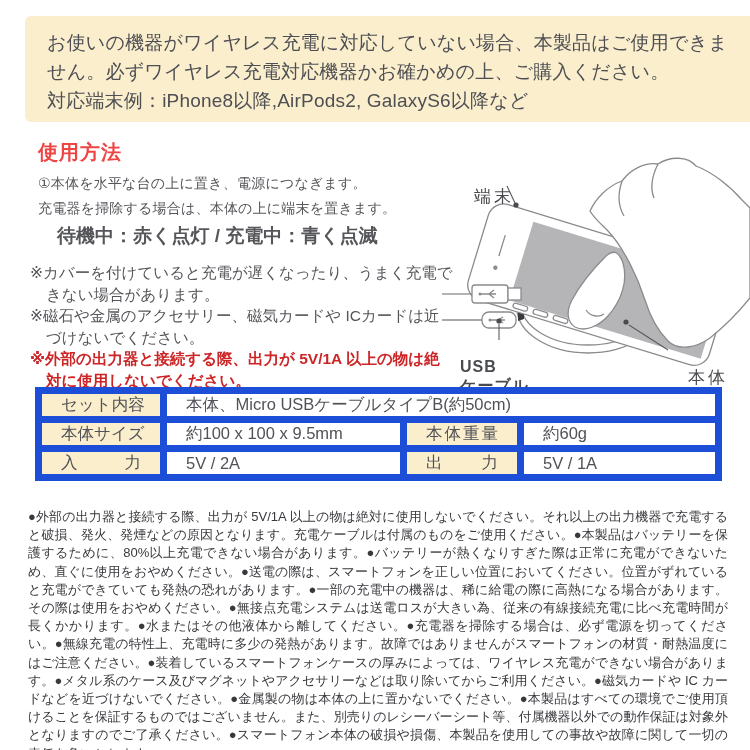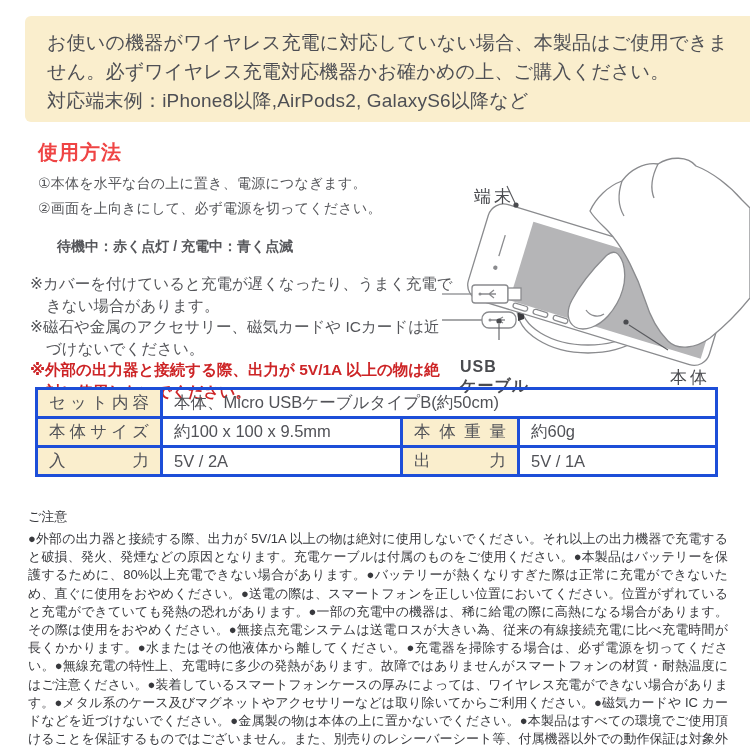--- a/index.html
+++ b/index.html
@@ -23,42 +23,42 @@
     font-weight:500;
     color:#4E4F54;
     white-space:pre-line;
     letter-spacing:0.2px;
   }
 
   
   .usage { position:absolute; left:38px; top:139px; width:416px; }
   .usage-title { font-size:20px; font-weight:bold; color:#ef4444; margin-bottom:5px; letter-spacing:1px; }
   .step { font-size:14px; line-height:25px; color:#55565A; letter-spacing:0.2px; }
-  .status-line { font-size:14px; line-height:25px; font-weight:bold; color:#55565A; padding-left:19px; margin-top:13px; }
+  .status-line { font-size:19px; line-height:25px; font-weight:bold; color:#55565A; padding-left:19px; margin-top:2px; }
   .cautions { margin-top:14px; }
   .caution { font-size:15.5px; line-height:21.5px; color:#55565A; padding-left:16px; text-indent:-16px; margin-left:-8px; }
   .caution-red { color:#CD2426; font-weight:bold; }
 
   
   .illustration { position:absolute; left:438px; top:148px; width:312px; height:237px; }
   .illustration svg { position:absolute; left:0; top:0; }
   .ill-label { position:absolute; font-size:17px; color:#4A4B4F; letter-spacing:3px; line-height:19px;margin-top:24px; }
   .lbl-device { left:36px; top:15px; }
   .lbl-cable  { left:22px; top:185px; white-space:pre-line; letter-spacing:1px; font-size:16px;font-weight:bold; }
-  .lbl-unit   { left:232px; top:196px; }
+  .lbl-unit   { left:250px; top:196px; }
 
   
   .spec-table { position:absolute; left:35px; top:387px; width:680px; }
   .spec-table table { width:100%; border-collapse:collapse; table-layout:fixed; }
   .spec-table td {
-    border:3px solid #1d4ed8;
+    border:7px solid #1d4ed8;
     height:29px;
     font-size:16.5px;
     color:#515257;
-    padding:0 11px;
+    padding:0 19px;
     vertical-align:middle;
     white-space:nowrap;
     overflow:hidden;
   }
   .spec-table td.lbl {
     background:#FAEECD;
     text-align:justify;
     text-align-last:justify;
     -moz-text-align-last:justify;
   }
@@ -71,21 +71,21 @@
 </style>
 </head>
 <body>
 
 <div class="notice-box">お使いの機器がワイヤレス充電に対応していない場合、本製品はご使用できません。必ずワイヤレス充電対応機器かお確かめの上、ご購入ください。
 対応端末例：iPhone8以降,AirPods2, GalaxyS6以降など</div>
 
 <div class="usage">
   <div class="usage-title">使用方法</div>
   <div class="step">①本体を水平な台の上に置き、電源につなぎます。</div>
-  <div class="step">②画面を上向きにして、必ず電源を切ってください。</div>
+  <div class="step">充電器を掃除する場合は、本体の上に端末を置きます。</div>
   <div class="status-line">待機中：赤く点灯 / 充電中：青く点滅</div>
   <div class="cautions">
     <div class="caution">※カバーを付けていると充電が遅くなったり、うまく充電できない場合があります。</div>
     <div class="caution">※磁石や金属のアクセサリー、磁気カードや ICカードは近づけないでください。</div>
     <div class="caution caution-red">※外部の出力器と接続する際、出力が 5V/1A 以上の物は絶対に使用しないでください。</div>
   </div>
 </div>
 
 <div class="illustration">
   <svg width="312" height="237" viewBox="0 0 312 237" fill="none">
@@ -172,15 +172,14 @@
       <td class="lbl">入力</td>
       <td>5V / 2A</td>
       <td class="lbl">出力</td>
       <td>5V / 1A</td>
     </tr>
   </tbody>
     </table>
 </div>
 
 <div class="notes">
-  <div class="notes-title">ご注意</div>
   <div class="notes-body">●外部の出力器と接続する際、出力が 5V/1A 以上の物は絶対に使用しないでください。それ以上の出力機器で充電すると破損、発火、発煙などの原因となります。充電ケーブルは付属のものをご使用ください。●本製品はバッテリーを保護するために、80%以上充電できない場合があります。●バッテリーが熱くなりすぎた際は正常に充電ができないため、直ぐに使用をおやめください。●送電の際は、スマートフォンを正しい位置においてください。位置がずれていると充電ができていても発熱の恐れがあります。●一部の充電中の機器は、稀に給電の際に高熱になる場合があります。その際は使用をおやめください。●無接点充電システムは送電ロスが大きい為、従来の有線接続充電に比べ充電時間が長くかかります。●水またはその他液体から離してください。●充電器を掃除する場合は、必ず電源を切ってください。●無線充電の特性上、充電時に多少の発熱があります。故障ではありませんがスマートフォンの材質・耐熱温度にはご注意ください。●装着しているスマートフォンケースの厚みによっては、ワイヤレス充電ができない場合があります。●メタル系のケース及びマグネットやアクセサリーなどは取り除いてからご利用ください。●磁気カードや IC カードなどを近づけないでください。●金属製の物は本体の上に置かないでください。●本製品はすべての環境でご使用頂けることを保証するものではございません。また、別売りのレシーバーシート等、付属機器以外での動作保証は対象外となりますのでご了承ください。●スマートフォン本体の破損や損傷、本製品を使用しての事故や故障に関して一切の責任を負いかねます。</div>
 </div>
 
 </body></html>

